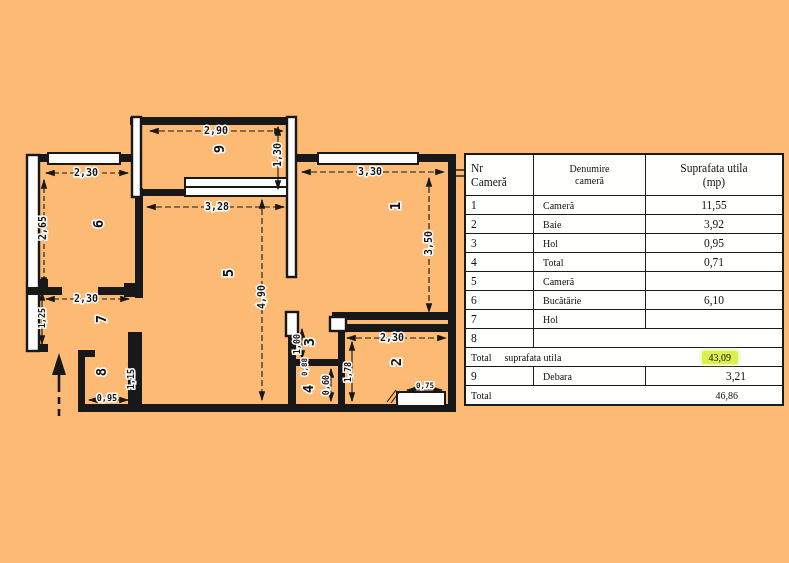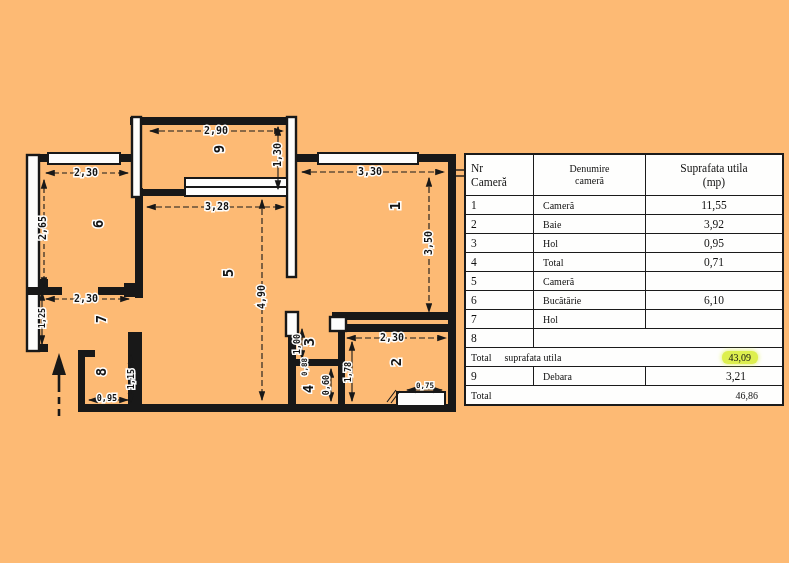--- a/index.html
+++ b/index.html
@@ -27,21 +27,21 @@
       border-right:1.5px solid #1b1b1b;font-size:11.5px;}
   .c2{width:112px;display:flex;align-items:center;padding-left:9px;box-sizing:border-box;
       border-right:1.5px solid #1b1b1b;font-size:10px;}
   .c3{flex:1;display:flex;align-items:center;justify-content:center;font-size:11.5px;}
   .hdr .c1{flex-direction:column;align-items:flex-start;justify-content:center;}
   .hdr .c2{flex-direction:column;align-items:center;justify-content:center;padding-left:0;}
   .hdr .c3{flex-direction:column;}
   .merge{display:flex;align-items:center;width:100%;font-size:10px;}
   .merge .lbl1{padding-left:5px;}
   .merge .lbl2{margin-left:13px;}
-  .merge .val{margin-left:auto;margin-right:24px;border-radius:6px;}
+  .merge .val{margin-left:auto;margin-right:44px;}
   .c3.num-r{justify-content:flex-end;padding-right:36px;}
   .hl{padding:1px 7px;border-radius:2px;}
 </style>
 </head>
 <body>
 
 <div class="canvas">
 
   <svg class="plan" width="789" height="563" viewBox="0 0 789 563">
     <defs>

